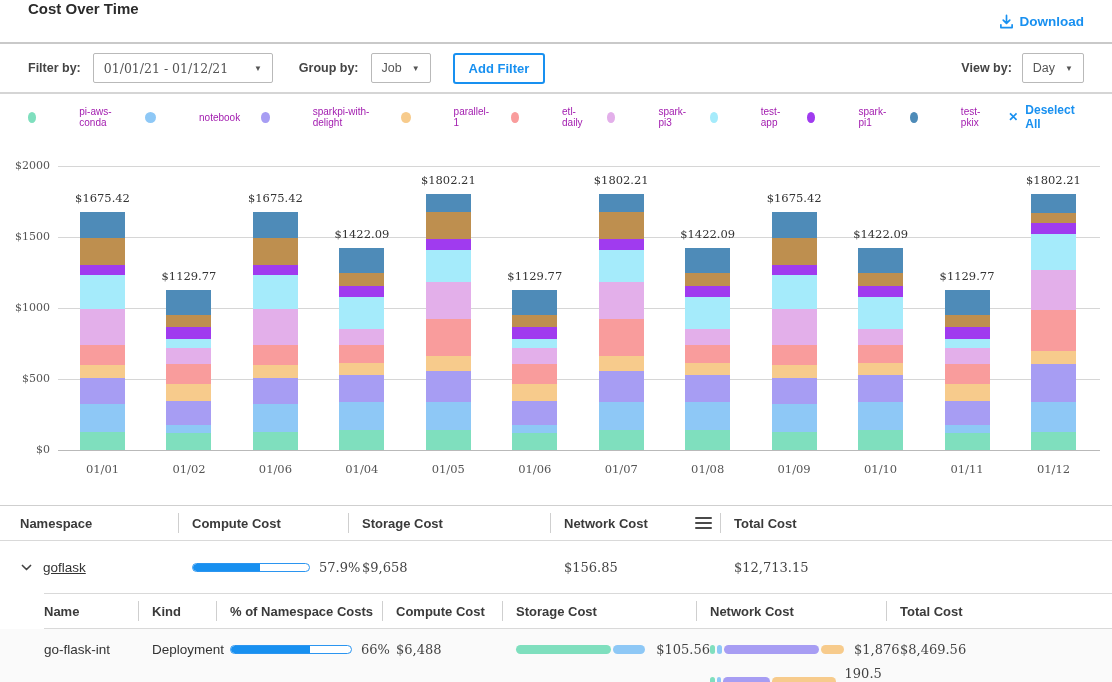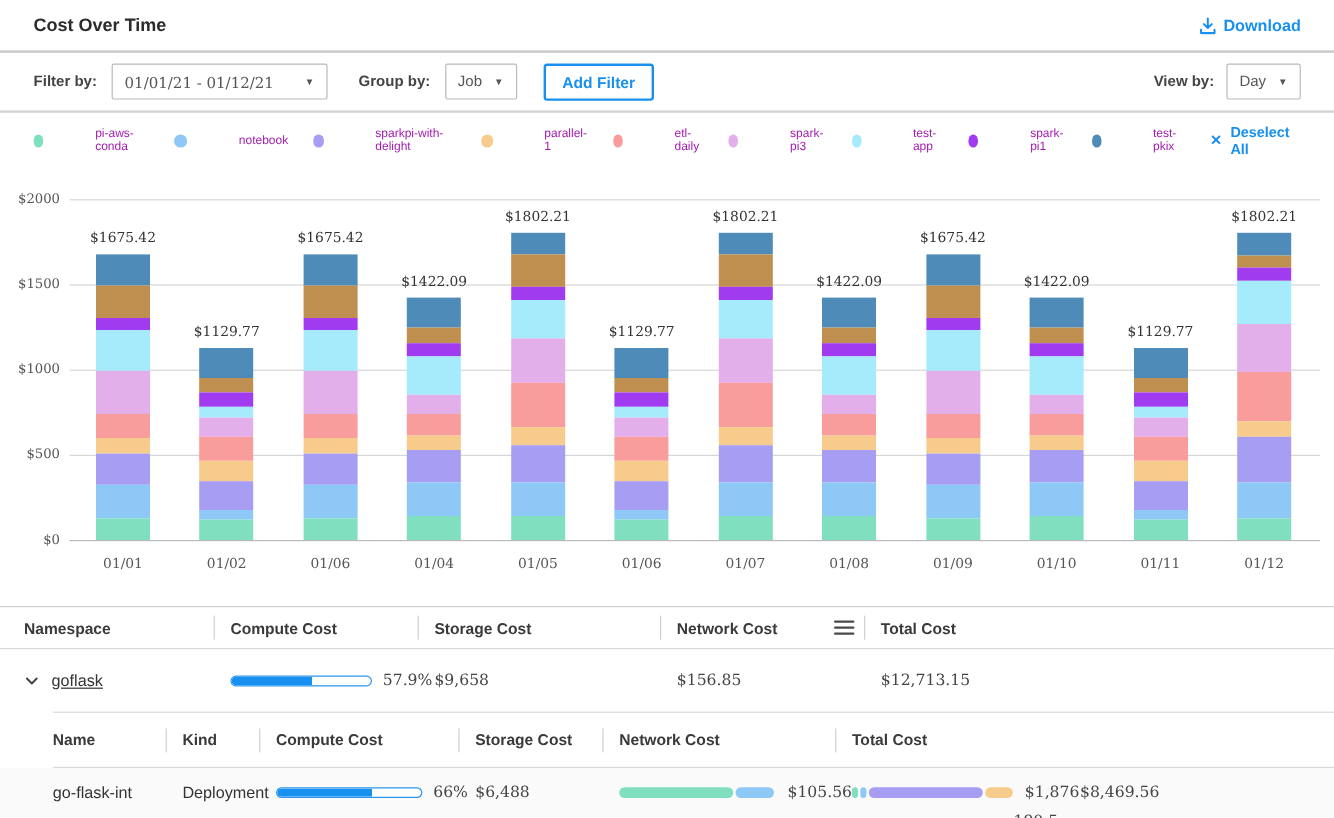--- a/index.html
+++ b/index.html
@@ -6,21 +6,21 @@
   html,body { background:#fff; }
   body {
     width:1112px; height:682px; overflow:hidden;
     font-family:"Liberation Sans", sans-serif; color:#333;
     position:relative;
   }
   .num { font-family:"DejaVu Serif", serif; }
 
   
   .app-header {
-    height:44px; display:flex; align-items:center; justify-content:space-between;
+    height:44px; display:flex; justify-content:space-between;
     padding:0 28px; border-bottom:2px solid #c9c9c9;
   }
   .app-title { font-size:15px; font-weight:bold; color:#2b2b2b; }
   .download-btn {
     display:flex; align-items:center; gap:6px; color:#1890f0;
     font-size:13.5px; font-weight:bold; cursor:pointer; background:none; border:none;
     font-family:"Liberation Sans", sans-serif;
   }
 
   
@@ -99,21 +99,21 @@
   .pct-cell { display:flex; align-items:center; gap:9px; }
   .progress {
     width:118px; height:9px; border:1.5px solid #2b95f0; border-radius:6px;
     background:#fff; overflow:hidden; position:relative;
   }
   .progress .fill { position:absolute; left:0; top:0; bottom:0; background:#1890f0; border-radius:6px 0 0 6px; }
   .cell-num { font-size:13px; color:#444; }
   .two-line { display:flex; flex-direction:column; gap:4px; }
 
   .nested-head {
-    margin-left:44px; padding-right:20px; height:47px; border-top:1px solid #d9d9d9; border-bottom:1px solid #d9d9d9;
+    margin-left:44px; padding-right:20px; height:36px; border-top:1px solid #d9d9d9; border-bottom:1px solid #d9d9d9;
     display:grid; grid-template-columns:108px 78px 166px 120px 194px 190px 1fr; align-items:center;
   }
   .nth { font-size:13px; font-weight:bold; color:#3a3a3a; position:relative; height:100%; display:flex; align-items:center; }
   .nested-row-bg { background:#fafafa; height:100%; }
   .nested-row {
     margin-left:44px; padding:13px 20px 0 0;
     display:grid; grid-template-columns:108px 78px 166px 120px 194px 190px 1fr; align-items:start;
   }
   .txt-cell { font-size:13.5px; color:#333; }
   .minibar-line { display:flex; align-items:center; gap:8px; }
@@ -447,20 +447,21 @@
       <span class="cell-num num">57.9%</span>
     </div>
     <div class="cell-num num">$9,658</div>
     <div class="cell-num num">$156.85</div>
     <div class="cell-num num">$12,713.15</div>
   </div>
 
   <div class="nested-head">
     <div class="nth">Name</div>
     <div class="nth sep">Kind</div>
+    <div class="nth sep">% of Namespace Costs</div>
     <div class="nth sep">Compute Cost</div>
     <div class="nth sep">Storage Cost</div>
     <div class="nth sep">Network Cost</div>
     <div class="nth sep">Total Cost</div>
   </div>
 
   <div class="nested-row-bg">
     <div class="nested-row">
       <div class="txt-cell">go-flask-int</div>
       <div class="txt-cell">Deployment</div>

